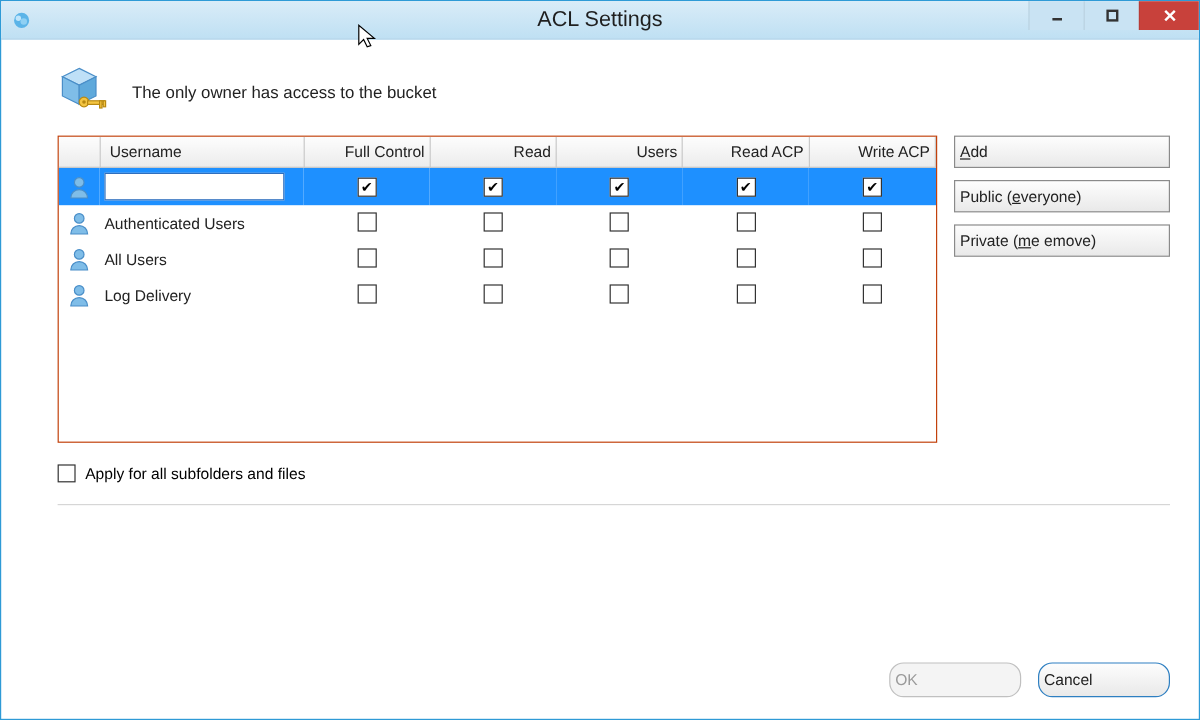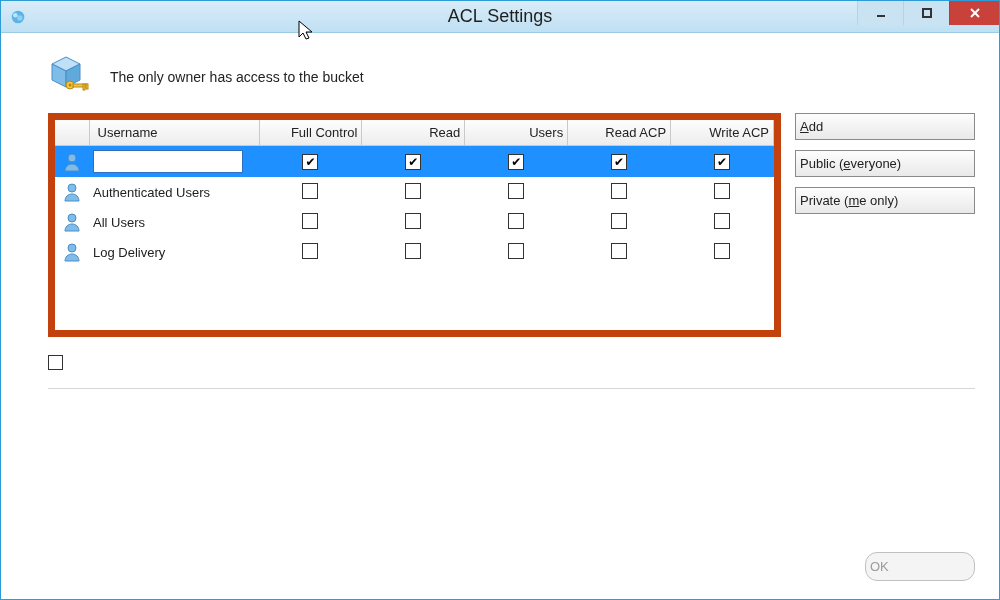--- a/index.html
+++ b/index.html
@@ -55,23 +55,23 @@
     display:flex;
     flex-direction:column;
     margin-left:23px;
   }
   .header-row{ display:flex; align-items:center; gap:18px; margin-bottom:14px;}
   .header-icon{ width:44px;height:44px; }
   .header-text{ font-size:14px; color:#222; }
   .main-row{ display:flex; gap:14px; }
   .grid-frame{
     flex:1;
-    border:7px solid #c2410c;
+    border:1px solid #c2410c;
     background:#fff;
-    height:224px;
+    height:256px;
     overflow:hidden;
   }
   table{ width:100%; border-collapse:collapse; table-layout:fixed;}
   thead th{
     background:linear-gradient(#fdfdfd,#ececec);
     border-right:1px solid #c9c9c9;
     border-bottom:1px solid #c9c9c9;
     font-weight:normal;
     font-size:13px;
     color:#222;
@@ -251,27 +251,29 @@
                 <td><span class="chk"></span></td>
                 <td><span class="chk"></span></td>
               </tr>
             </tbody>
         </table>
       </div>
 
       <div class="side-col">
         <div class="btn"><span></span><span class="accel">A</span><span>dd</span></div>
         <div class="btn"><span>Public (</span><span class="accel">e</span><span>veryone)</span></div>
-        <div class="btn"><span>Private (</span><span class="accel">m</span><span>e only)</span></div>
+        <div class="btn"><span>Private (</span><span class="accel">m</span><span>e emove)</span></div>
       </div>
     </div>
 
     <div class="apply-row">
       <span class="chk"></span>
+      <span>Apply for all subfolders and files</span>
     </div>
 
     <hr class="sep">
 
     <div class="footer">
       <div class="btn disabled">OK</div>
+      <div class="btn primary">Cancel</div>
     </div>
   </div>
 </div>
 
 </body></html>

